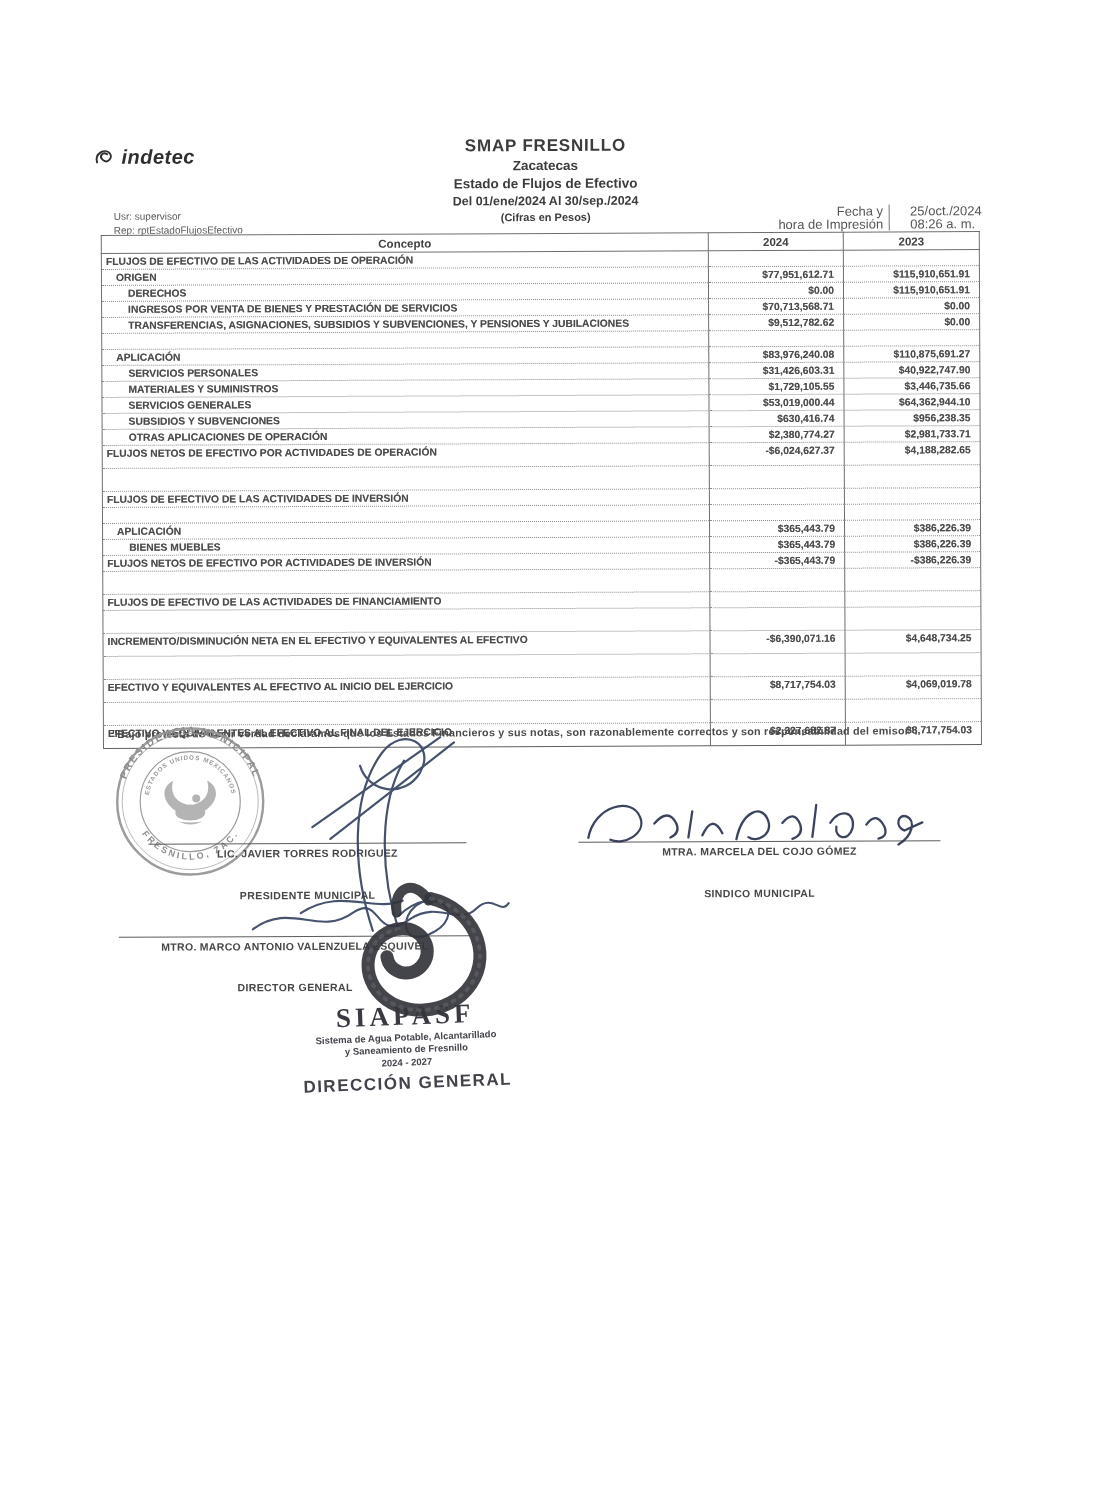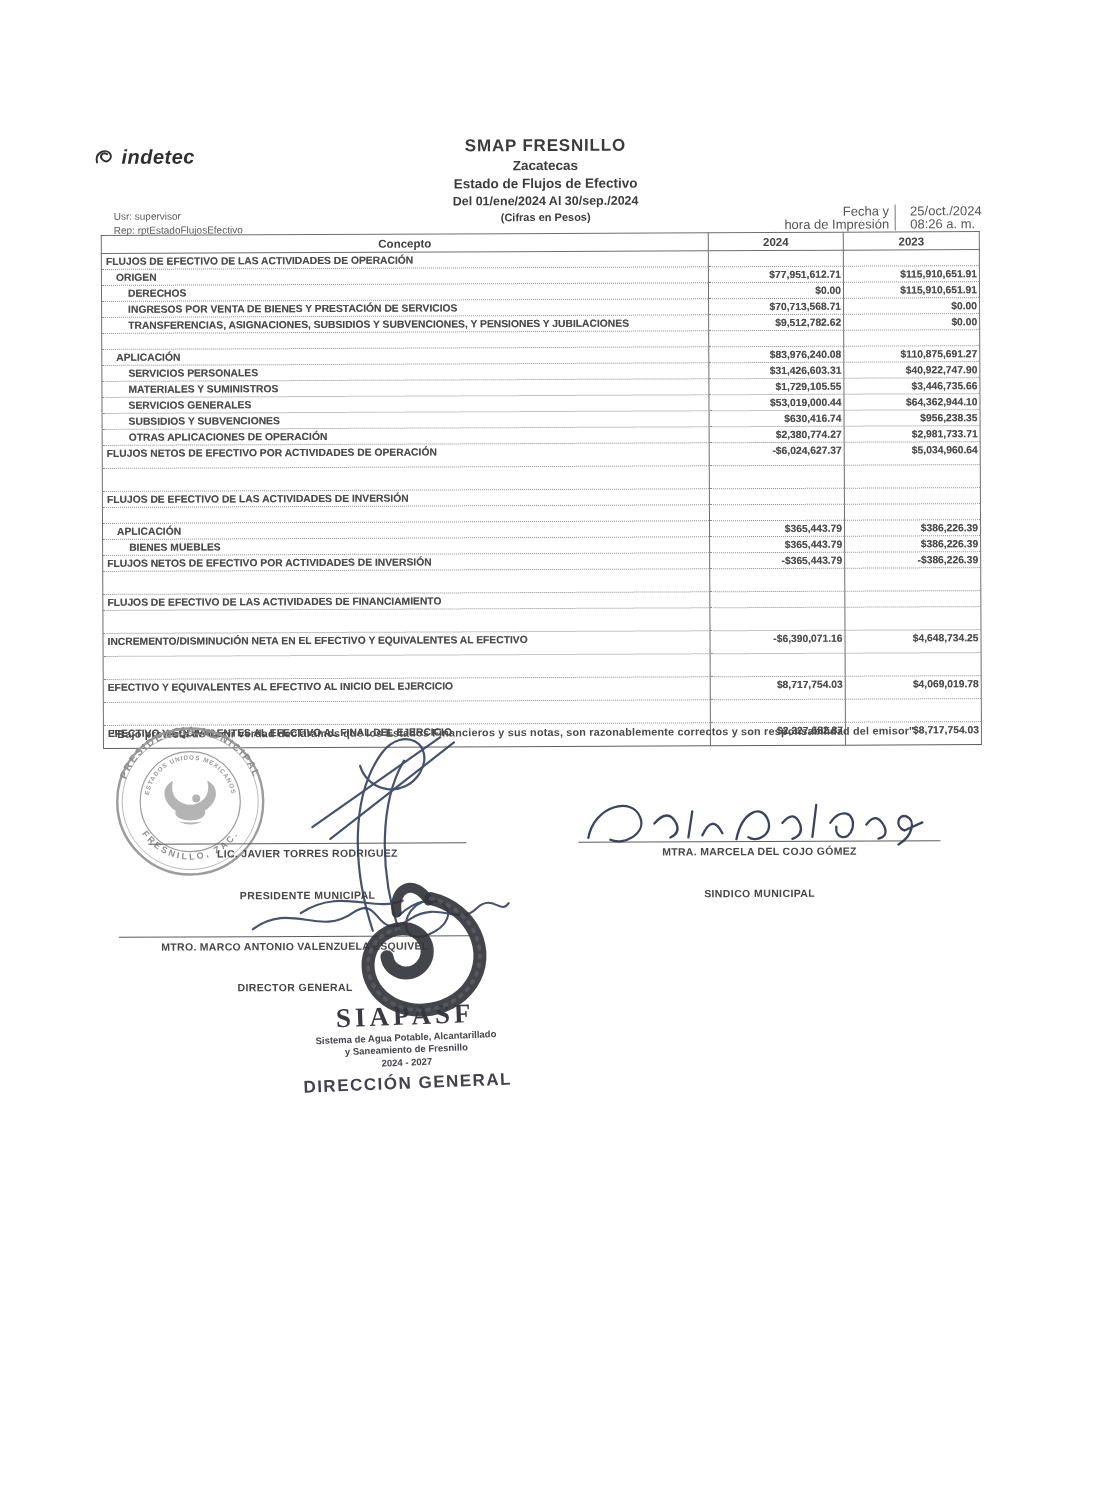--- a/index.html
+++ b/index.html
@@ -22,21 +22,21 @@
   .heading .t3 { font-size:13.5px; font-weight:bold; margin-top:3px; }
   .heading .t4 { font-size:12.5px; font-weight:bold; margin-top:3px; }
   .heading .t5 { font-size:11px; font-weight:bold; margin-top:3px; }
 
   
   .meta { position:absolute; left:116px; top:208px; font-size:10px; color:#5a5a5a; line-height:14px; }
 
   
   .printinfo { position:absolute; right:112px; top:206px; display:flex; font-size:13px; color:#555; }
   .printinfo .labels { text-align:right; padding-right:6px; line-height:13px; }
-  .printinfo .values { border-left:1px solid #777; padding-left:14px; line-height:13px; }
+  .printinfo .values { border-left:1px solid #777; padding-left:20px; line-height:13px; }
 
   
   table.stmt {
     position:absolute; left:103px; top:233px; width:878px;
     border-collapse:collapse; table-layout:fixed;
     border:1.5px solid #5f5f5f;
   }
   table.stmt col.c0 { width:607px; }
   table.stmt col.c1 { width:135px; }
   table.stmt col.c2 { width:136px; }
@@ -50,21 +50,21 @@
     font-size:10.3px; font-weight:700; color:#4b4b4b;
     vertical-align:top; padding-top:2px;
     text-shadow:0 0 .5px rgba(80,80,80,.55);
     white-space:nowrap; overflow:hidden;
   }
   table.stmt tr { height:16px; }
   table.stmt tr.tall { height:23px; }
   td.c-concept.lvl0 { padding-left:4px; }
   td.c-concept.lvl1 { padding-left:14px; }
   td.c-concept.lvl2 { padding-left:26px; }
-  td.c-amount { text-align:right; padding-right:2px; }
+  td.c-amount { text-align:right; padding-right:9px; }
 
   
   .declaration {
     position:absolute; left:112px; top:726px; width:832px;
     font-size:10.8px; font-weight:bold; color:#4a4a4a; letter-spacing:.2px;
   }
 
   
   .sigblock { position:absolute; text-align:center; }
   .sigline { border-top:1.4px solid #5c5c5c; margin-bottom:3px; }
@@ -188,21 +188,21 @@
             <td class="c-amount">$956,238.35</td>
           </tr>
           <tr>
             <td class="c-concept lvl2">OTRAS APLICACIONES DE OPERACIÓN</td>
             <td class="c-amount">$2,380,774.27</td>
             <td class="c-amount">$2,981,733.71</td>
           </tr>
           <tr class="tall">
             <td class="c-concept lvl0">FLUJOS NETOS DE EFECTIVO POR ACTIVIDADES DE OPERACIÓN</td>
             <td class="c-amount">-$6,024,627.37</td>
-            <td class="c-amount">$5,034,960.64</td>
+            <td class="c-amount">$4,188,282.65</td>
           </tr>
           <tr class="tall">
             <td class="c-concept lvl0"></td>
             <td class="c-amount"></td>
             <td class="c-amount"></td>
           </tr>
           <tr>
             <td class="c-concept lvl0">FLUJOS DE EFECTIVO DE LAS ACTIVIDADES DE INVERSIÓN</td>
             <td class="c-amount"></td>
             <td class="c-amount"></td>

